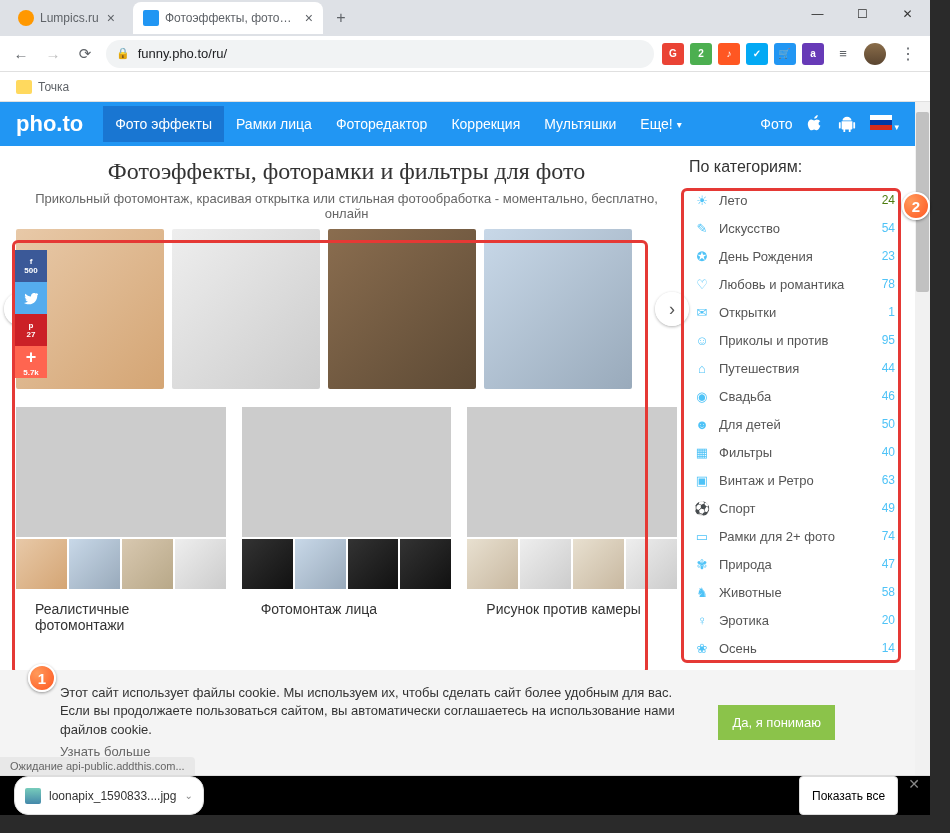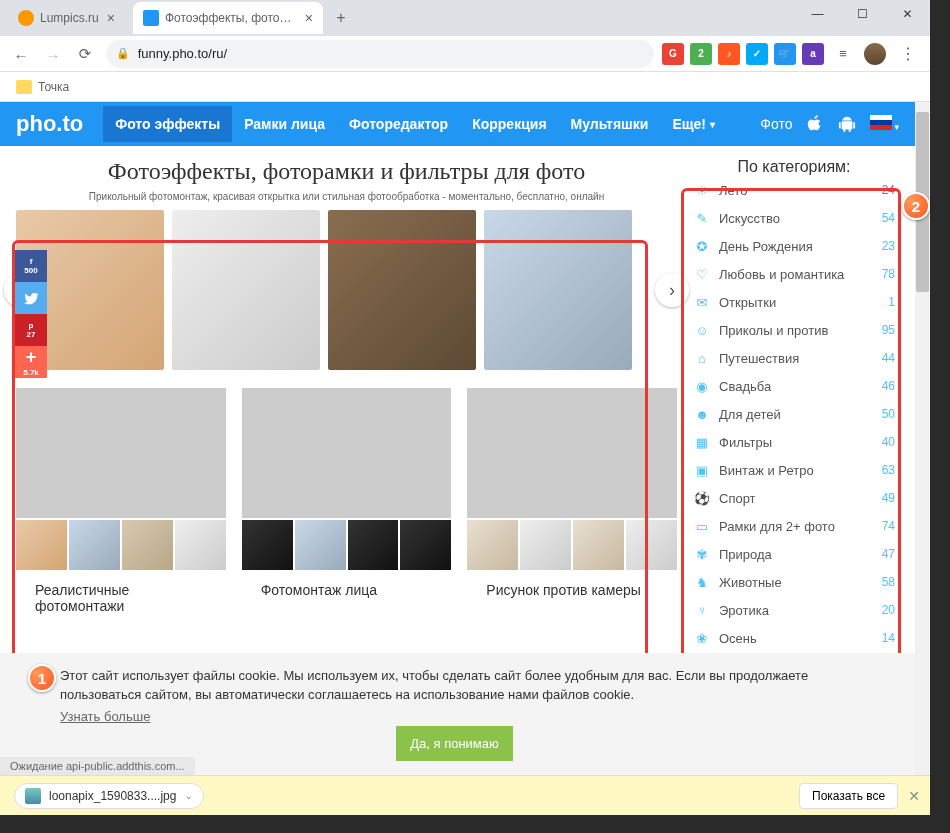--- a/index.html
+++ b/index.html
@@ -33,33 +33,33 @@
   .bk .fld { width: 16px; height: 14px; background: #ffd95e; border-radius: 2px; }
 
   
   .viewport { position: absolute; top: 102px; left: 0; right: 15px; bottom: 40px; background: #fff; overflow: hidden; }
   .vscroll { position: absolute; right: 0; top: 102px; width: 15px; bottom: 40px; background: #f1f1f1; }
   .vthumb { position: absolute; top: 10px; width: 13px; left: 1px; height: 180px; background: #c1c1c1; border-radius: 2px; }
 
   
   .sitehdr { background: #2196f3; height: 44px; display: flex; align-items: center; padding: 0 16px; color: #fff; font-size: 14px; }
   .logo { font-size: 22px; font-weight: bold; margin-right: 20px; }
-  .navitem { padding: 13px 12px; height: 36px; display: flex; align-items: center; cursor: pointer; font-size: 14px; white-space: nowrap; font-weight: bold; }
+  .navitem { padding: 13px 12px; height: 36px; display: flex; align-items: center; cursor: pointer; font-size: 14px; white-space: nowrap; }
   .navitem.active { background: #1976d2; }
   .navitem .caret { margin-left: 4px; font-size: 10px; }
   .hdr-right { margin-left: auto; display: flex; align-items: center; gap: 14px; }
   .hdr-ico { width: 18px; height: 18px; display: inline-block; }
   .flag { width: 22px; height: 15px; background: linear-gradient(#fff 33%, #0039a6 33% 66%, #d52b1e 66%); display:inline-block; }
   .caret-flag { font-size: 9px; margin-left: 2px; }
 
   
   .page { display: flex; padding: 12px 16px; gap: 12px; }
   .main { flex: 1; position: relative; }
   h1 { font-size: 24px; font-weight: normal; color: #333; text-align: center; margin-bottom: 6px; font-family: Georgia, serif; }
-  .subt { text-align: center; font-size: 10px; color: #666; margin-bottom: 8px; }
+  .subt { text-align: center; font-size: 13px; color: #666; margin-bottom: 8px; }
 
   
   .carousel { display: flex; gap: 8px; position: relative; margin-bottom: 18px; }
   .cimg { width: 148px; height: 160px; background: #ddd; border-radius: 2px; }
   .car-arrow { position: absolute; top: 50%; transform: translateY(-50%); width: 34px; height: 34px; border-radius: 50%; background: rgba(255,255,255,.9); box-shadow: 0 1px 3px rgba(0,0,0,.3); display: flex; align-items: center; justify-content: center; font-size: 18px; color: #555; cursor: pointer; }
   .car-arrow.left { left: -12px; }
   .car-arrow.right { right: -12px; }
 
   
   .grid { display: flex; gap: 16px; }
@@ -67,46 +67,46 @@
   .card .big { width: 100%; height: 130px; background: #ccc; margin-bottom: 2px; }
   .thumbs { display: flex; gap: 2px; }
   .th { flex: 1; height: 50px; background: #bbb; }
   .card .label { padding: 12px 19px; font-size: 14px; color: #333; }
 
   
   .hl { position: absolute; border: 3px solid #e53935; border-radius: 6px; pointer-events: none; }
 
   
   .side { width: 210px; }
-  .side h3 { font-size: 16px; font-weight: normal; color: #333; margin-bottom: 0; text-align: center; }
+  .side h3 { font-size: 16px; font-weight: normal; color: #333; margin-bottom: 10px; }
   .cat { display: flex; align-items: center; padding: 5px 4px; font-size: 13px; color: #555; cursor: pointer; }
   .cat .cico { width: 18px; height: 18px; margin-right: 8px; color: #4fc3f7; display: flex; align-items: center; justify-content: center; font-size: 13px; }
   .cat .cnt { margin-left: auto; color: #4fc3f7; font-size: 12px; }
-  .cat:first-of-type .cnt { color: #8b5cf6; }
+  .cat:first-of-type .cnt { color: #4d7c0f; }
 
   
   .sharebar { position: absolute; left: -1px; top: 92px; display: flex; flex-direction: column; z-index: 5; }
   .sh { width: 32px; height: 32px; display: flex; flex-direction: column; align-items: center; justify-content: center; color: #fff; font-size: 8px; font-weight: bold; }
   .sh.fbk { background: #3b5998; }
   .sh.twt { background: #55acee; }
   .sh.pin { background: #cb2027; }
   .sh.add { background: #ff6550; font-size: 18px; }
   .sh .n { font-size: 8px; }
 
   
-  .cookie { position: absolute; left: 0; right: 15px; bottom: 40px; background: #f4f4f4; padding: 14px 80px 14px 60px; font-size: 13px; color: #333; display: flex; align-items: center; flex-direction: column; }
+  .cookie { position: absolute; left: 0; right: 15px; bottom: 40px; background: #f4f4f4; padding: 14px 80px 14px 60px; font-size: 13px; color: #333; display: flex; align-items: center; }
   .cookie .txt { flex: 1; line-height: 1.4; }
   .cookie .more { text-decoration: underline; color: #666; display: block; margin-top: 4px; cursor: pointer; }
   .ok-btn { background: #8bc34a; color: #fff; border: none; padding: 10px 14px; font-size: 13px; cursor: pointer; margin-left: 14px; }
 
   
   .status { position: absolute; left: 0; bottom: 40px; background: #e8e8e8; font-size: 11px; color: #666; padding: 3px 10px; border-top-right-radius: 4px; z-index: 10; }
 
   
-  .dlbar { position: absolute; left: 0; right: 0; bottom: 0; height: 40px; background: #fef9c3; border-top: 1px solid #ddd; display: flex; align-items: center; padding: 0 10px 0 14px; font-size: 13px; }
+  .dlbar { position: absolute; left: 0; right: 0; bottom: 0; height: 40px; background: #000000; border-top: 1px solid #ddd; display: flex; padding: 0 10px 0 14px; font-size: 13px; }
   .dl { display: flex; align-items: center; background: #fff; border: 1px solid #ddd; border-radius: 14px; padding: 4px 10px; font-size: 12px; color: #333; gap: 8px; }
   .dl .fico { width: 16px; height: 16px; background: linear-gradient(#7cb,#48a); border-radius: 2px; }
   .dl .chev { font-size: 10px; color: #888; }
   .showall { margin-left: auto; background: #fff; border: 1px solid #ddd; padding: 5px 12px; font-size: 12px; border-radius: 4px; cursor: pointer; }
   .dlx { margin-left: 10px; font-size: 14px; color: #888; cursor: pointer; }
 
   
   .badge { position: absolute; width: 28px; height: 28px; border-radius: 50%; background: radial-gradient(circle at 30% 30%, #ff9a5a, #ff5722); border: 2px solid #fff; box-shadow: 0 1px 3px rgba(0,0,0,.4); color: #fff; font-weight: bold; display: flex; align-items: center; justify-content: center; font-size: 15px; z-index: 20; }
 
   

